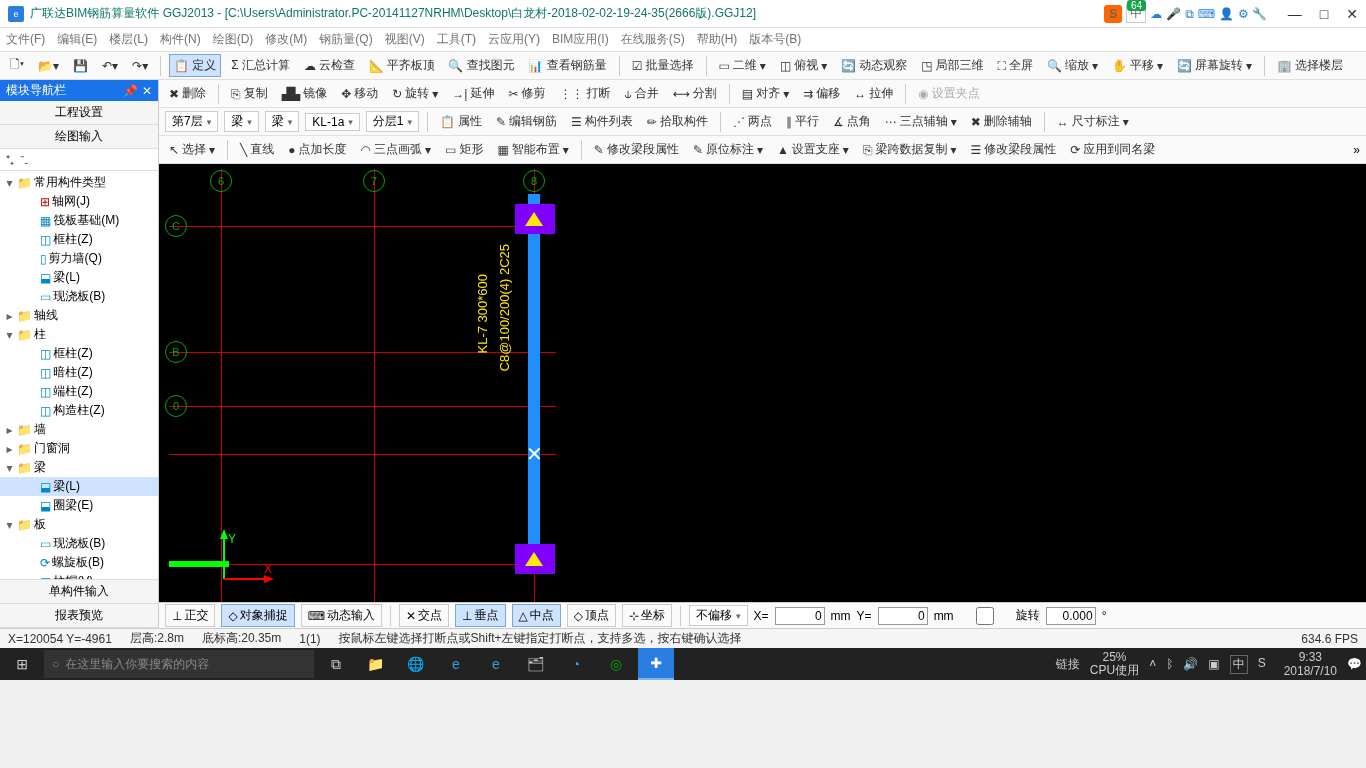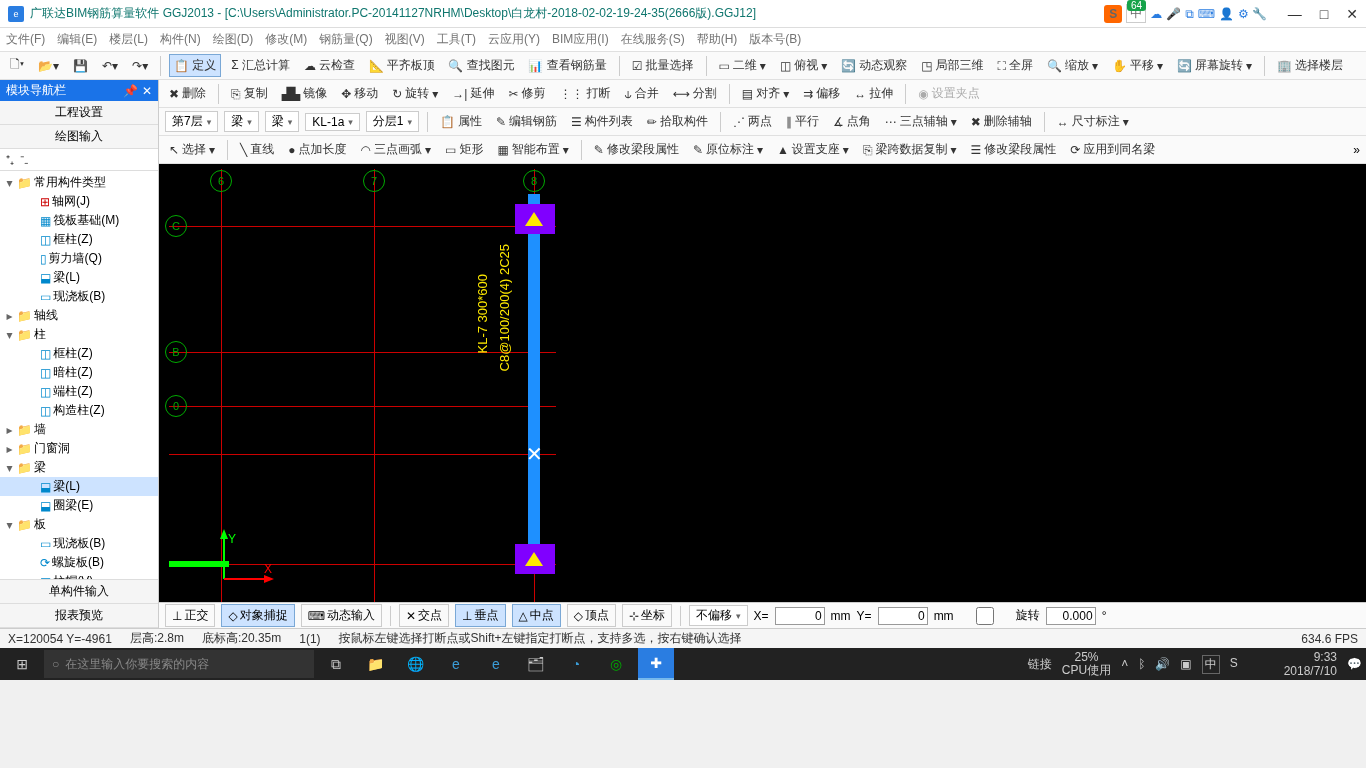--- a/index.html
+++ b/index.html
@@ -65,21 +65,21 @@
 .statusbar { height: 20px; background: #f5f5f5; border-top: 1px solid #ccc; display: flex; align-items: center; padding: 0 8px; gap: 18px; font-size: 11px; color: #333; }
 .statusbar .hint { flex: 1; }
 .statusbar .fps { margin-left: auto; }
 
 .taskbar { height: 32px; background: #222; display: flex; align-items: center; padding: 0 4px; gap: 4px; color: #ccc; }
 .taskbar .start { width: 36px; height: 32px; display: flex; align-items: center; justify-content: center; font-size: 14px; }
 .taskbar .search { flex: 0 0 270px; height: 28px; background: #333; display: flex; align-items: center; padding: 0 8px; gap: 6px; color: #888; }
 .taskbar .tbico { width: 36px; height: 32px; display: flex; align-items: center; justify-content: center; font-size: 14px; }
 .taskbar .tbico.active { border-bottom: 2px solid #76b9ed; background: #3a3a3a; }
 .taskbar .tray { margin-left: auto; display: flex; align-items: center; gap: 10px; font-size: 11px; }
-.taskbar .clock { text-align: right; line-height: 1.2; margin-left: 28px; }
+.taskbar .clock { text-align: center; line-height: 1.2; }
 
 .dd { border: 1px solid #ccc; padding: 1px 6px; background: #fff; display: flex; align-items: center; gap: 4px; cursor: pointer; }
 .dd .arrow { font-size: 9px; color: #666; }
 
 </style>
 </head>
 <body>
 
 <div class="titlebar">
   <div class="icon">e</div>

